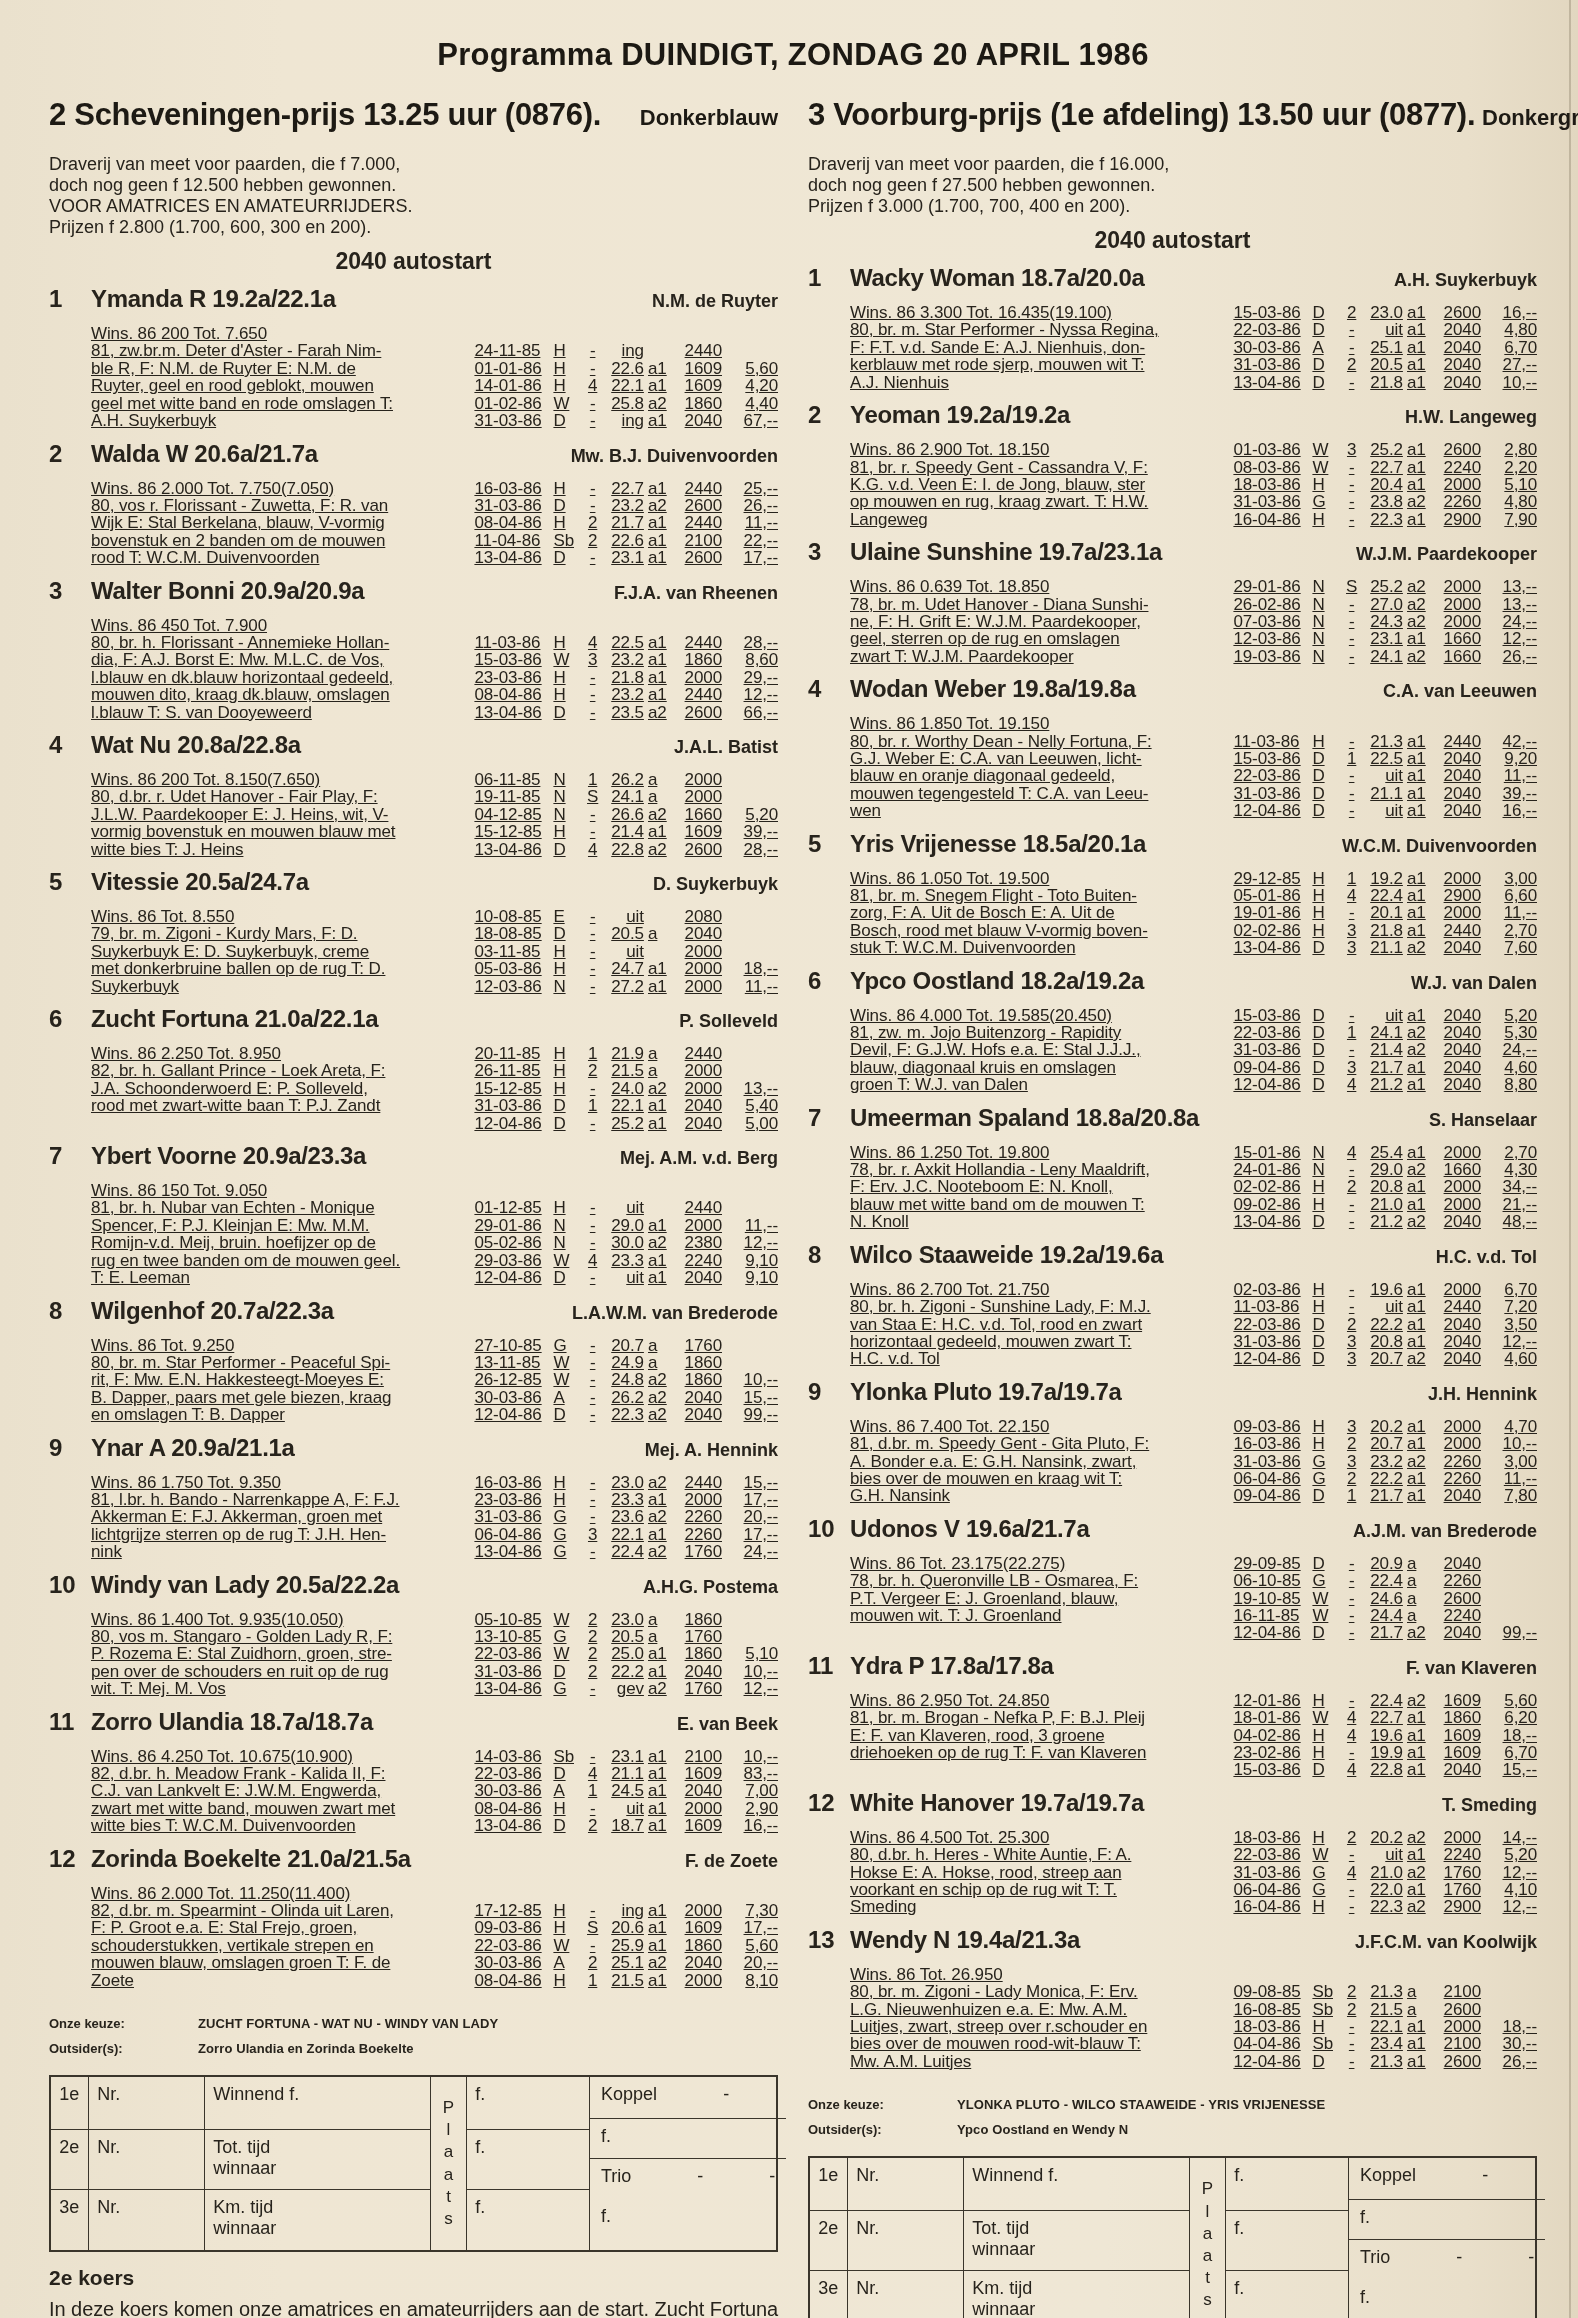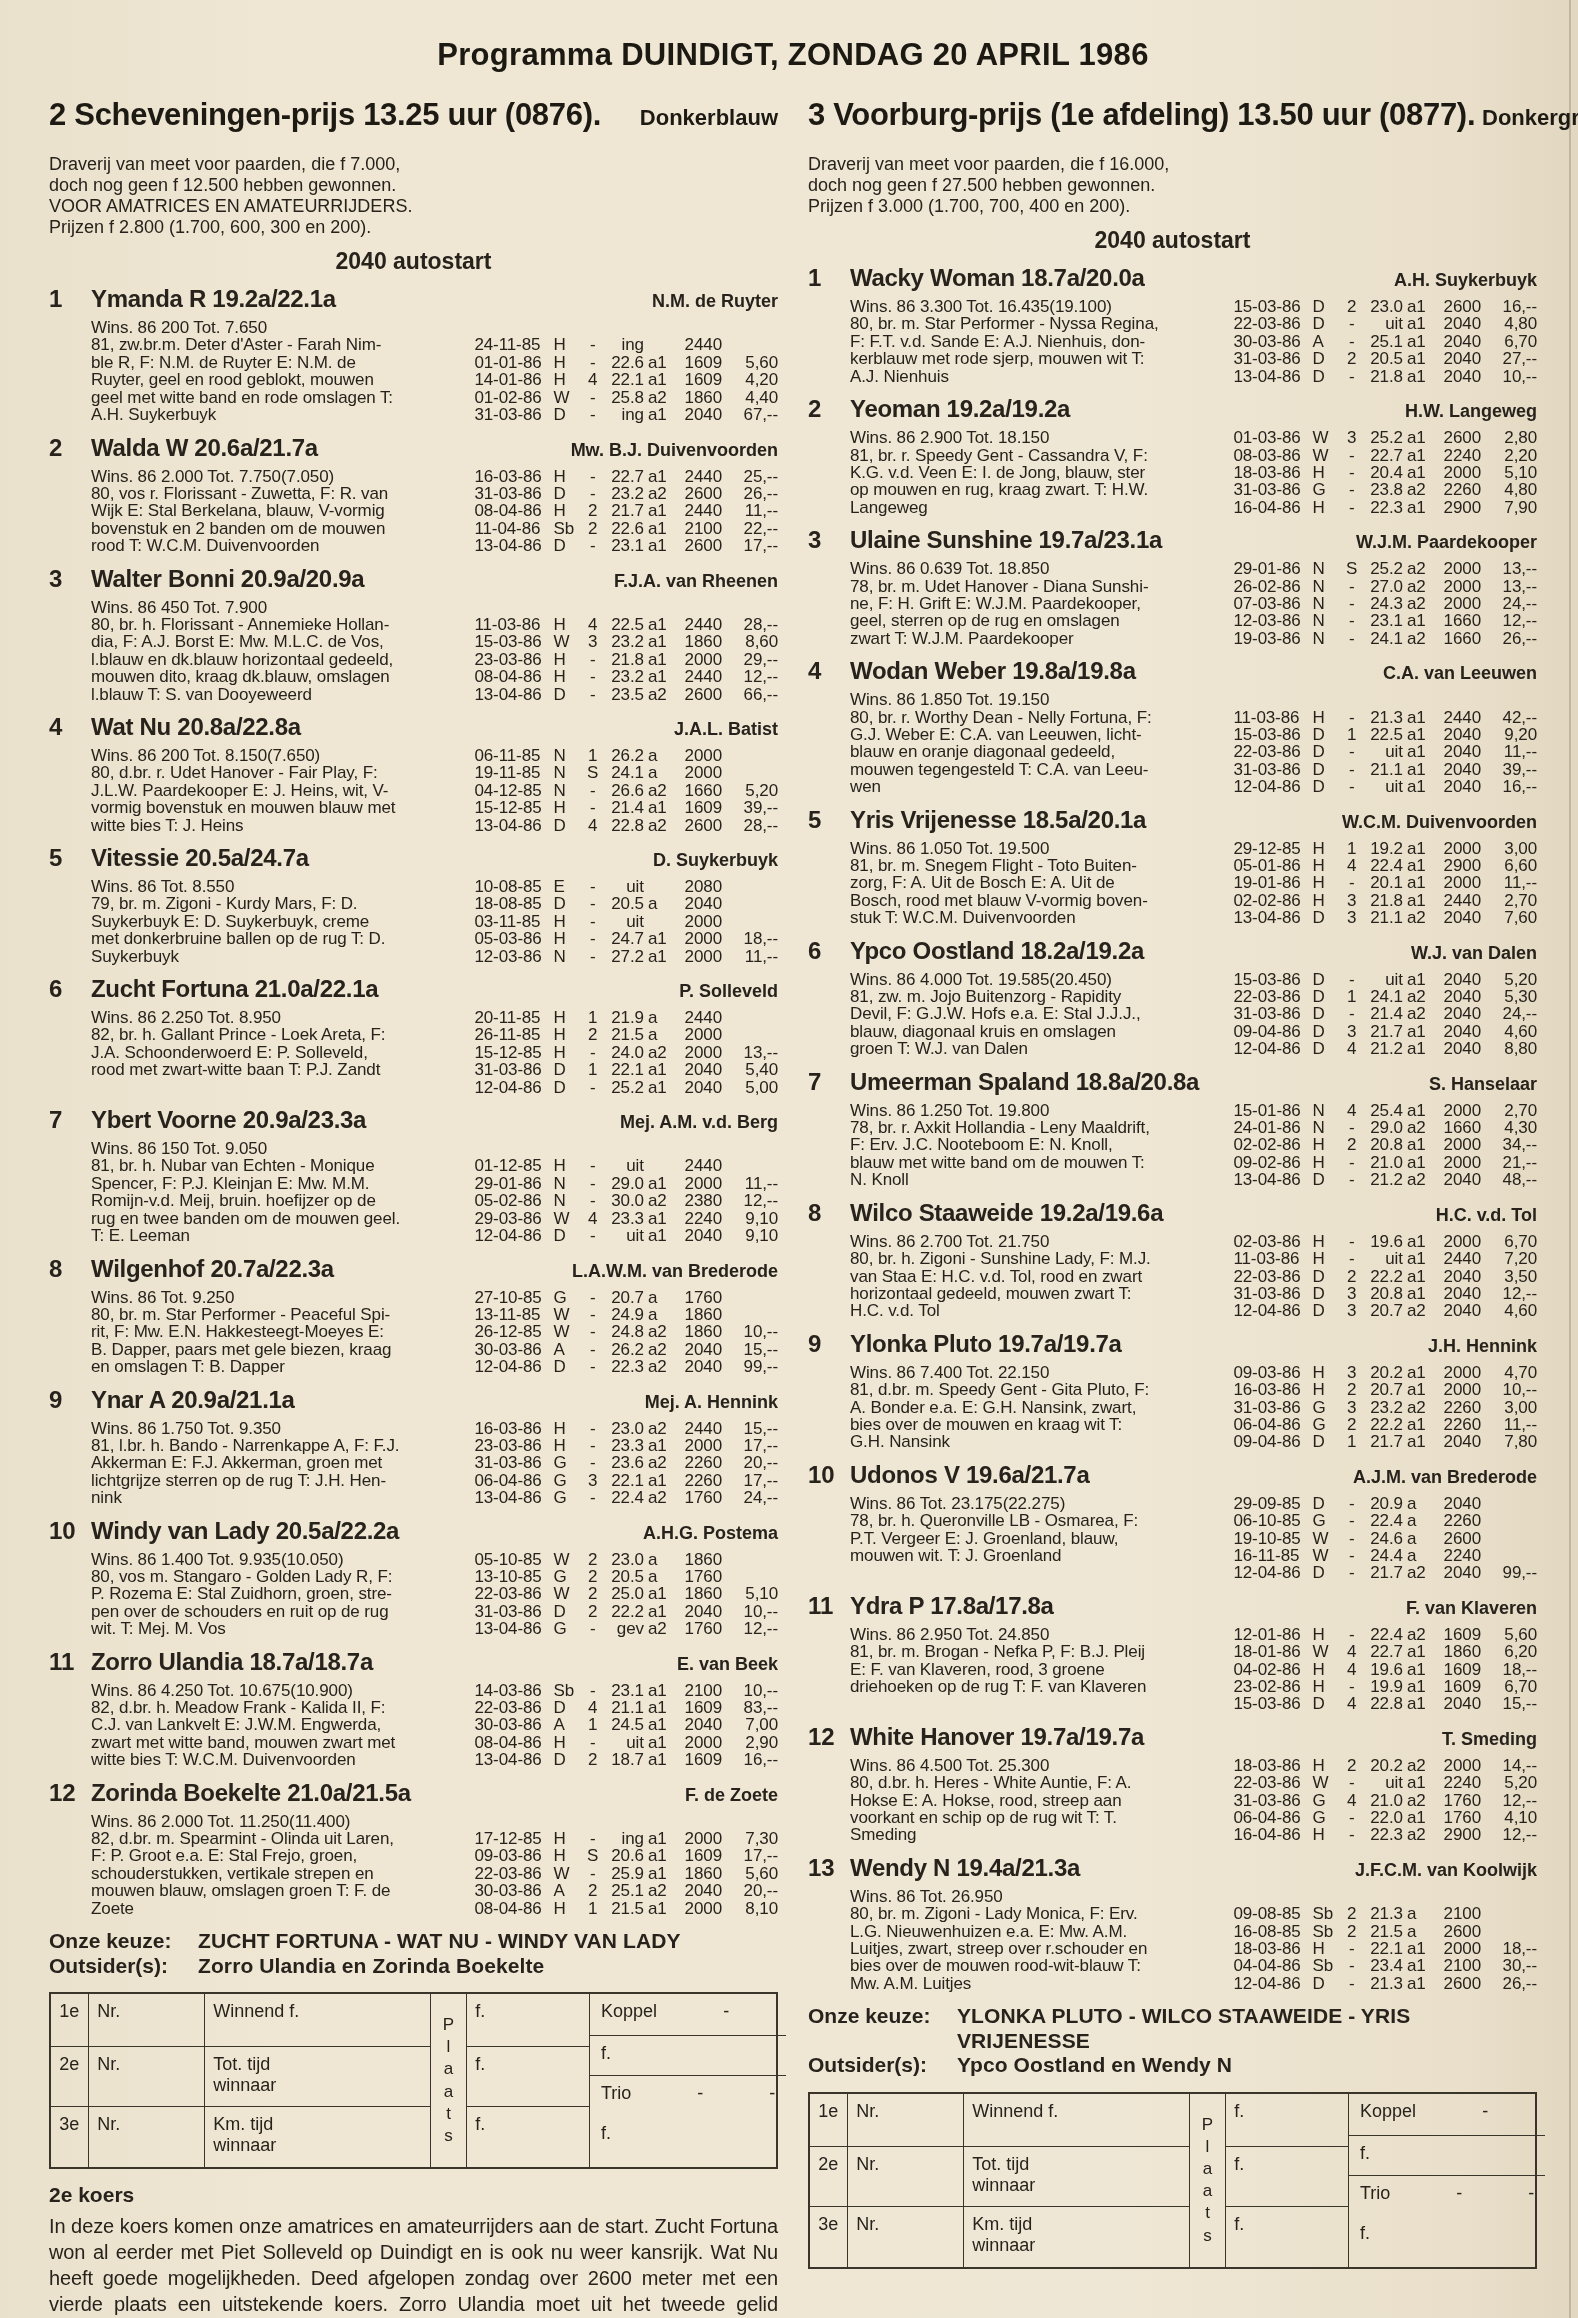--- a/index.html
+++ b/index.html
@@ -15,32 +15,32 @@
   .race-head{display:flex;justify-content:space-between;align-items:baseline;font-weight:700;color:#1d1a14;}
   .race-title{font-size:31px;letter-spacing:-0.3px;white-space:nowrap;}
   .race-color{font-size:22px;padding-left:6.8px;}
   .race-desc{margin-top:21px;font-size:18px;line-height:21px;}
   .autostart{text-align:center;font-size:23px;font-weight:700;margin:9.6px 0 0;}
   .entry{margin-top:9px;}
   .entry-head{display:flex;align-items:baseline;line-height:29px;}
   .entry-num{flex:0 0 42px;font-size:24px;font-weight:700;}
   .entry-name{font-size:24px;font-weight:700;letter-spacing:-0.3px;white-space:nowrap;flex:1 1 auto;min-width:0;overflow:hidden;}
   .entry-driver{font-size:18px;font-weight:700;white-space:nowrap;padding-left:5.5px;}
-  .entry-lines{margin-left:42px;margin-top:3px;}
+  .entry-lines{margin-left:42px;margin-top:9px;text-decoration:underline;}
   .line{display:flex;font-size:17px;line-height:17.4px;align-items:baseline;letter-spacing:-0.1px;}
   .lt{flex:1 1 auto;min-width:0;white-space:nowrap;overflow:hidden;}
   .ld{display:flex;white-space:nowrap;flex:0 0 auto;}
   .c-date{width:79px;}
   .c-trk{width:29px;}
   .c-pos{width:20.5px;text-align:center;}
   .c-time{width:41px;text-align:right;}
   .c-code{width:27px;padding-left:4.1px;}
   .c-dist{width:47px;text-align:right;}
   .c-odds{width:56px;text-align:right;}
-  .keuze{margin-top:12px;font-weight:700;font-size:21px;line-height:24.6px;}
+  .keuze{margin-top:23px;font-weight:700;font-size:13px;line-height:24.6px;}
   .keuze-row{display:flex;}
   .k-label{flex:0 0 149px;}
   .k-val{letter-spacing:0.1px;}
   .bet{margin-top:13.7px;border:2.1px solid #3a352b;display:grid;grid-template-columns:38px 116px 226px 36px 123px 1fr;grid-template-rows:53px 60px 60px;font-size:18px;}
   .bc{border-right:1.4px solid #3a352b;border-bottom:1.4px solid #3a352b;padding:6.8px 8.2px;}
   .bc.norb{border-bottom:none;}
   .bet .plaats{grid-column:4;grid-row:1/4;border-right:1.4px solid #3a352b;border-bottom:none;display:flex;flex-direction:column;align-items:center;justify-content:center;gap:2.1px;padding:5.5px 0;font-size:17px;}
   .bet .rcol{grid-column:6;grid-row:1/4;border-right:none;border-bottom:none;padding:0;display:grid;grid-template-rows:42px 40px 40px 1fr;}
   .sub{padding:6.8px 11px;}
   .sub1{border-bottom:1.4px solid #3a352b;display:flex;justify-content:space-between;padding-right:57px;}

